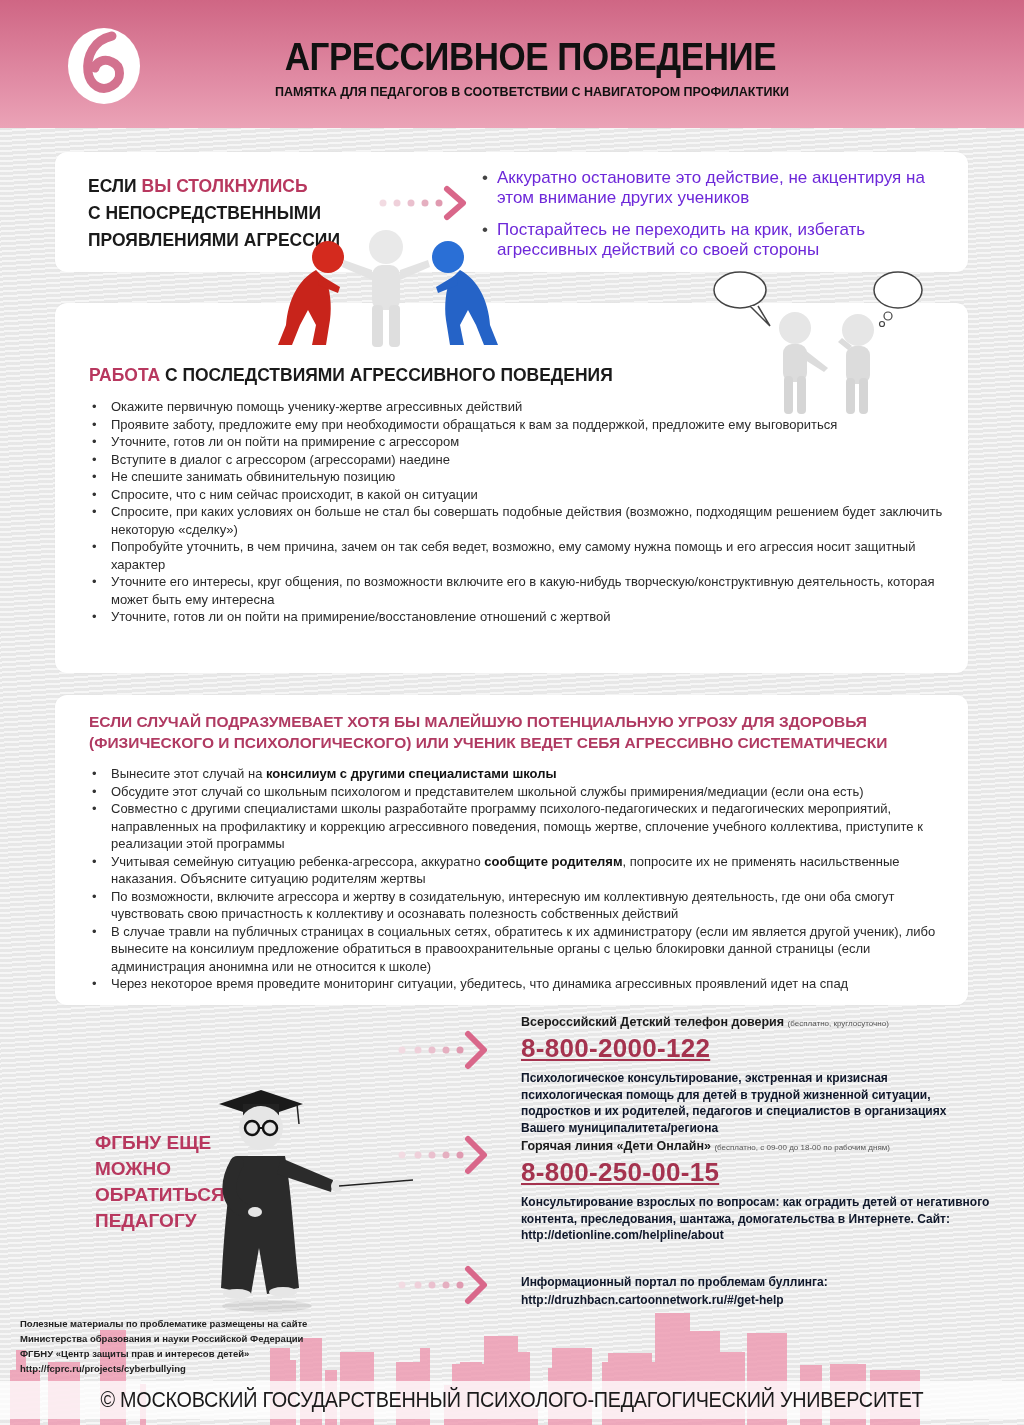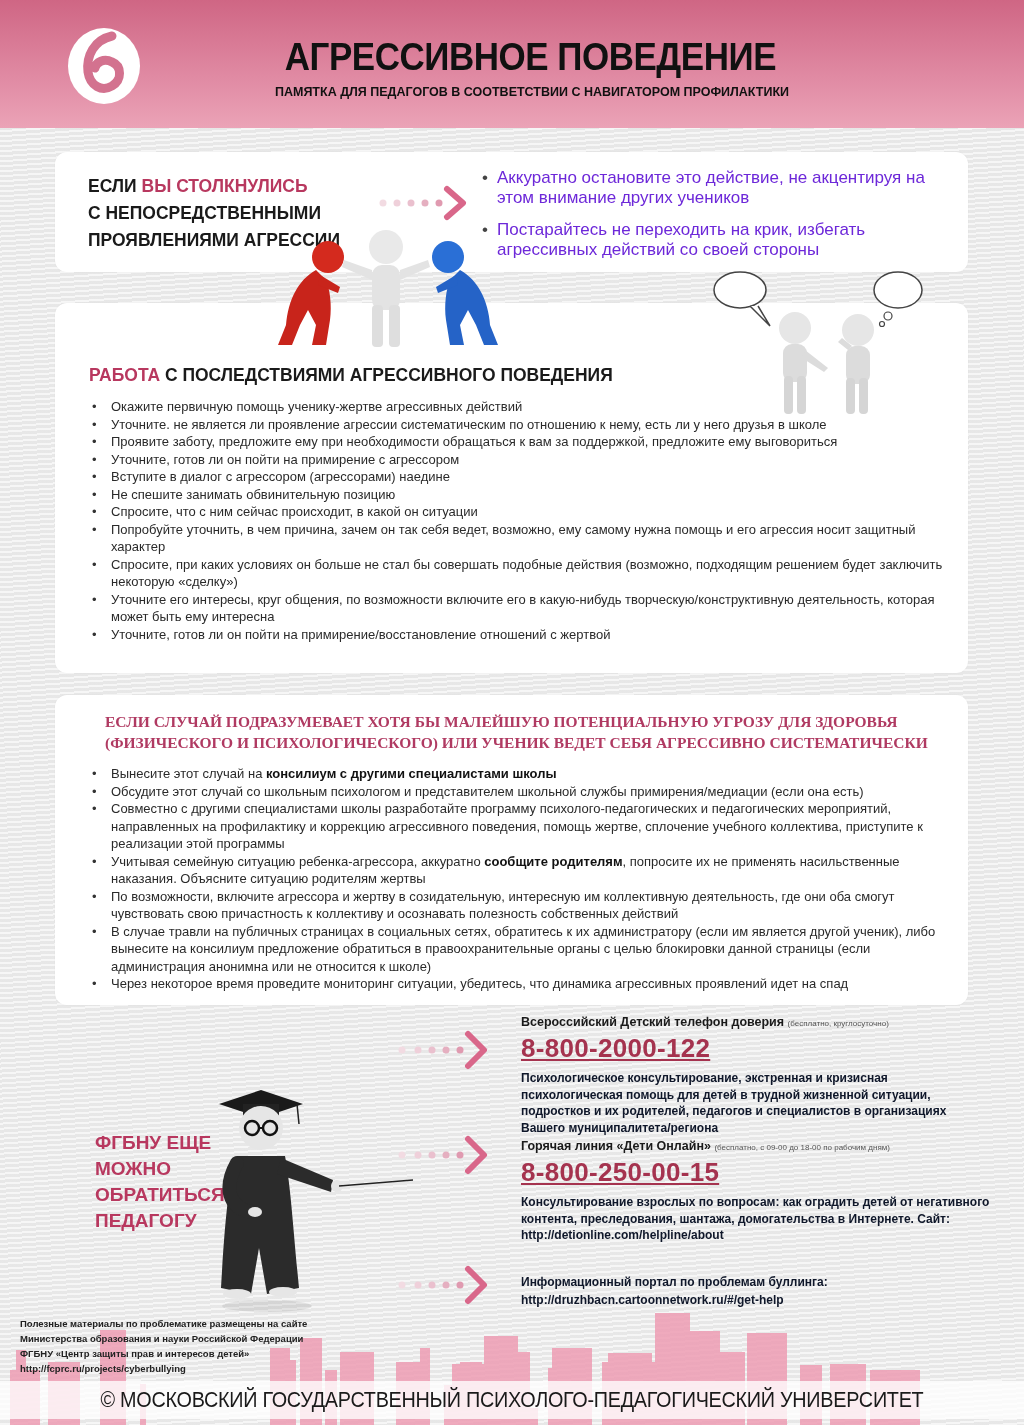--- a/index.html
+++ b/index.html
@@ -50,23 +50,22 @@
   .arrow { position: absolute; width: 100px; height: 40px; }
   .c2-head {
     position: absolute; left: 89px; top: 364px; font-size: 19px; font-weight: bold; color: #1a1a1a;
     transform: scaleX(0.92); transform-origin: left;
   }
   .blist { list-style: none; font-size: 13px; line-height: 17.5px; color: #2a2a2a; }
   .blist li { position: relative; padding-left: 27px; }
   .blist li::before { content: "•"; position: absolute; left: 8px; top: 0; color: #333; }
   .c2-list { position: absolute; left: 84px; top: 398px; width: 880px; }
   .c3-head {
-    position: absolute; left: 105px; top: 711px; width: 880px; font-size: 15.5px; font-weight: bold; line-height: 21px;
+    position: absolute; left: 89px; top: 711px; width: 880px; font-size: 15.5px; font-weight: bold; line-height: 21px;
     color: #b03a62;
-    font-family: Liberation Serif, serif;
   }
   .c3-list { position: absolute; left: 84px; top: 765px; width: 880px; }
   .c3-list b { font-weight: bold; color: #111; }
 
   .where {
     position: absolute; left: 95px; top: 1130px; font-size: 19px; font-weight: bold; line-height: 26px; color: #b8385f;
   }
   .contact { position: absolute; left: 521px; width: 470px; }
   .contact .name { font-size: 12.5px; font-weight: bold; color: #1a1a1a; }
   .contact .note { font-size: 8px; color: #555; font-weight: normal; }
@@ -158,28 +157,27 @@
   <path d="M138 82 L128 74 L132 70 L142 78 Z" fill="#dcdcdc"></path>
   <rect x="136" y="110" width="9" height="36" rx="4" fill="#d5d5d5"></rect>
   <rect x="149" y="110" width="9" height="36" rx="4" fill="#d5d5d5"></rect>
 </svg>
 
 <div class="c2-head">
   <span class="accent">РАБОТА</span><span> С ПОСЛЕДСТВИЯМИ АГРЕССИВНОГО ПОВЕДЕНИЯ</span>
 </div>
 <ul class="blist c2-list">
   <li>Окажите первичную помощь ученику-жертве агрессивных действий</li>
-  <li>Уточните. не является ли проявление агрессии систематическим по отношению к нему, есть ли у него друзья в школе</li>
   <li>Проявите заботу, предложите ему при необходимости обращаться к вам за поддержкой, предложите ему выговориться</li>
   <li>Уточните, готов ли он пойти на примирение с агрессором</li>
   <li>Вступите в диалог с агрессором (агрессорами) наедине</li>
   <li>Не спешите занимать обвинительную позицию</li>
   <li>Спросите, что с ним сейчас происходит, в какой он ситуации</li>
+  <li>Спросите, при каких условиях он больше не стал бы совершать подобные действия (возможно, подходящим решением будет заключить некоторую «сделку»)</li>
   <li>Попробуйте уточнить, в чем причина, зачем он так себя ведет, возможно, ему самому нужна помощь и его агрессия носит защитный характер</li>
-  <li>Спросите, при каких условиях он больше не стал бы совершать подобные действия (возможно, подходящим решением будет заключить некоторую «сделку»)</li>
   <li>Уточните его интересы, круг общения, по возможности включите его в какую-нибудь творческую/конструктивную деятельность, которая может быть ему интересна</li>
   <li>Уточните, готов ли он пойти на примирение/восстановление отношений с жертвой</li>
 </ul>
 
 <div class="card card3"></div>
 <div class="c3-head">ЕСЛИ СЛУЧАЙ ПОДРАЗУМЕВАЕТ ХОТЯ БЫ МАЛЕЙШУЮ ПОТЕНЦИАЛЬНУЮ УГРОЗУ ДЛЯ ЗДОРОВЬЯ (ФИЗИЧЕСКОГО И ПСИХОЛОГИЧЕСКОГО) ИЛИ УЧЕНИК ВЕДЕТ СЕБЯ АГРЕССИВНО СИСТЕМАТИЧЕСКИ</div>
 <ul class="blist c3-list">
   <li><span>Вынесите этот случай на </span><b>консилиум с другими специалистами школы</b></li>
   <li>Обсудите этот случай со школьным психологом и представителем школьной службы примирения/медиации (если она есть)</li>
   <li>Совместно с другими специалистами школы разработайте программу психолого-педагогических и педагогических мероприятий, направленных на профилактику и коррекцию агрессивного поведения, помощь жертве, сплочение учебного коллектива, приступите к реализации этой программы</li>

